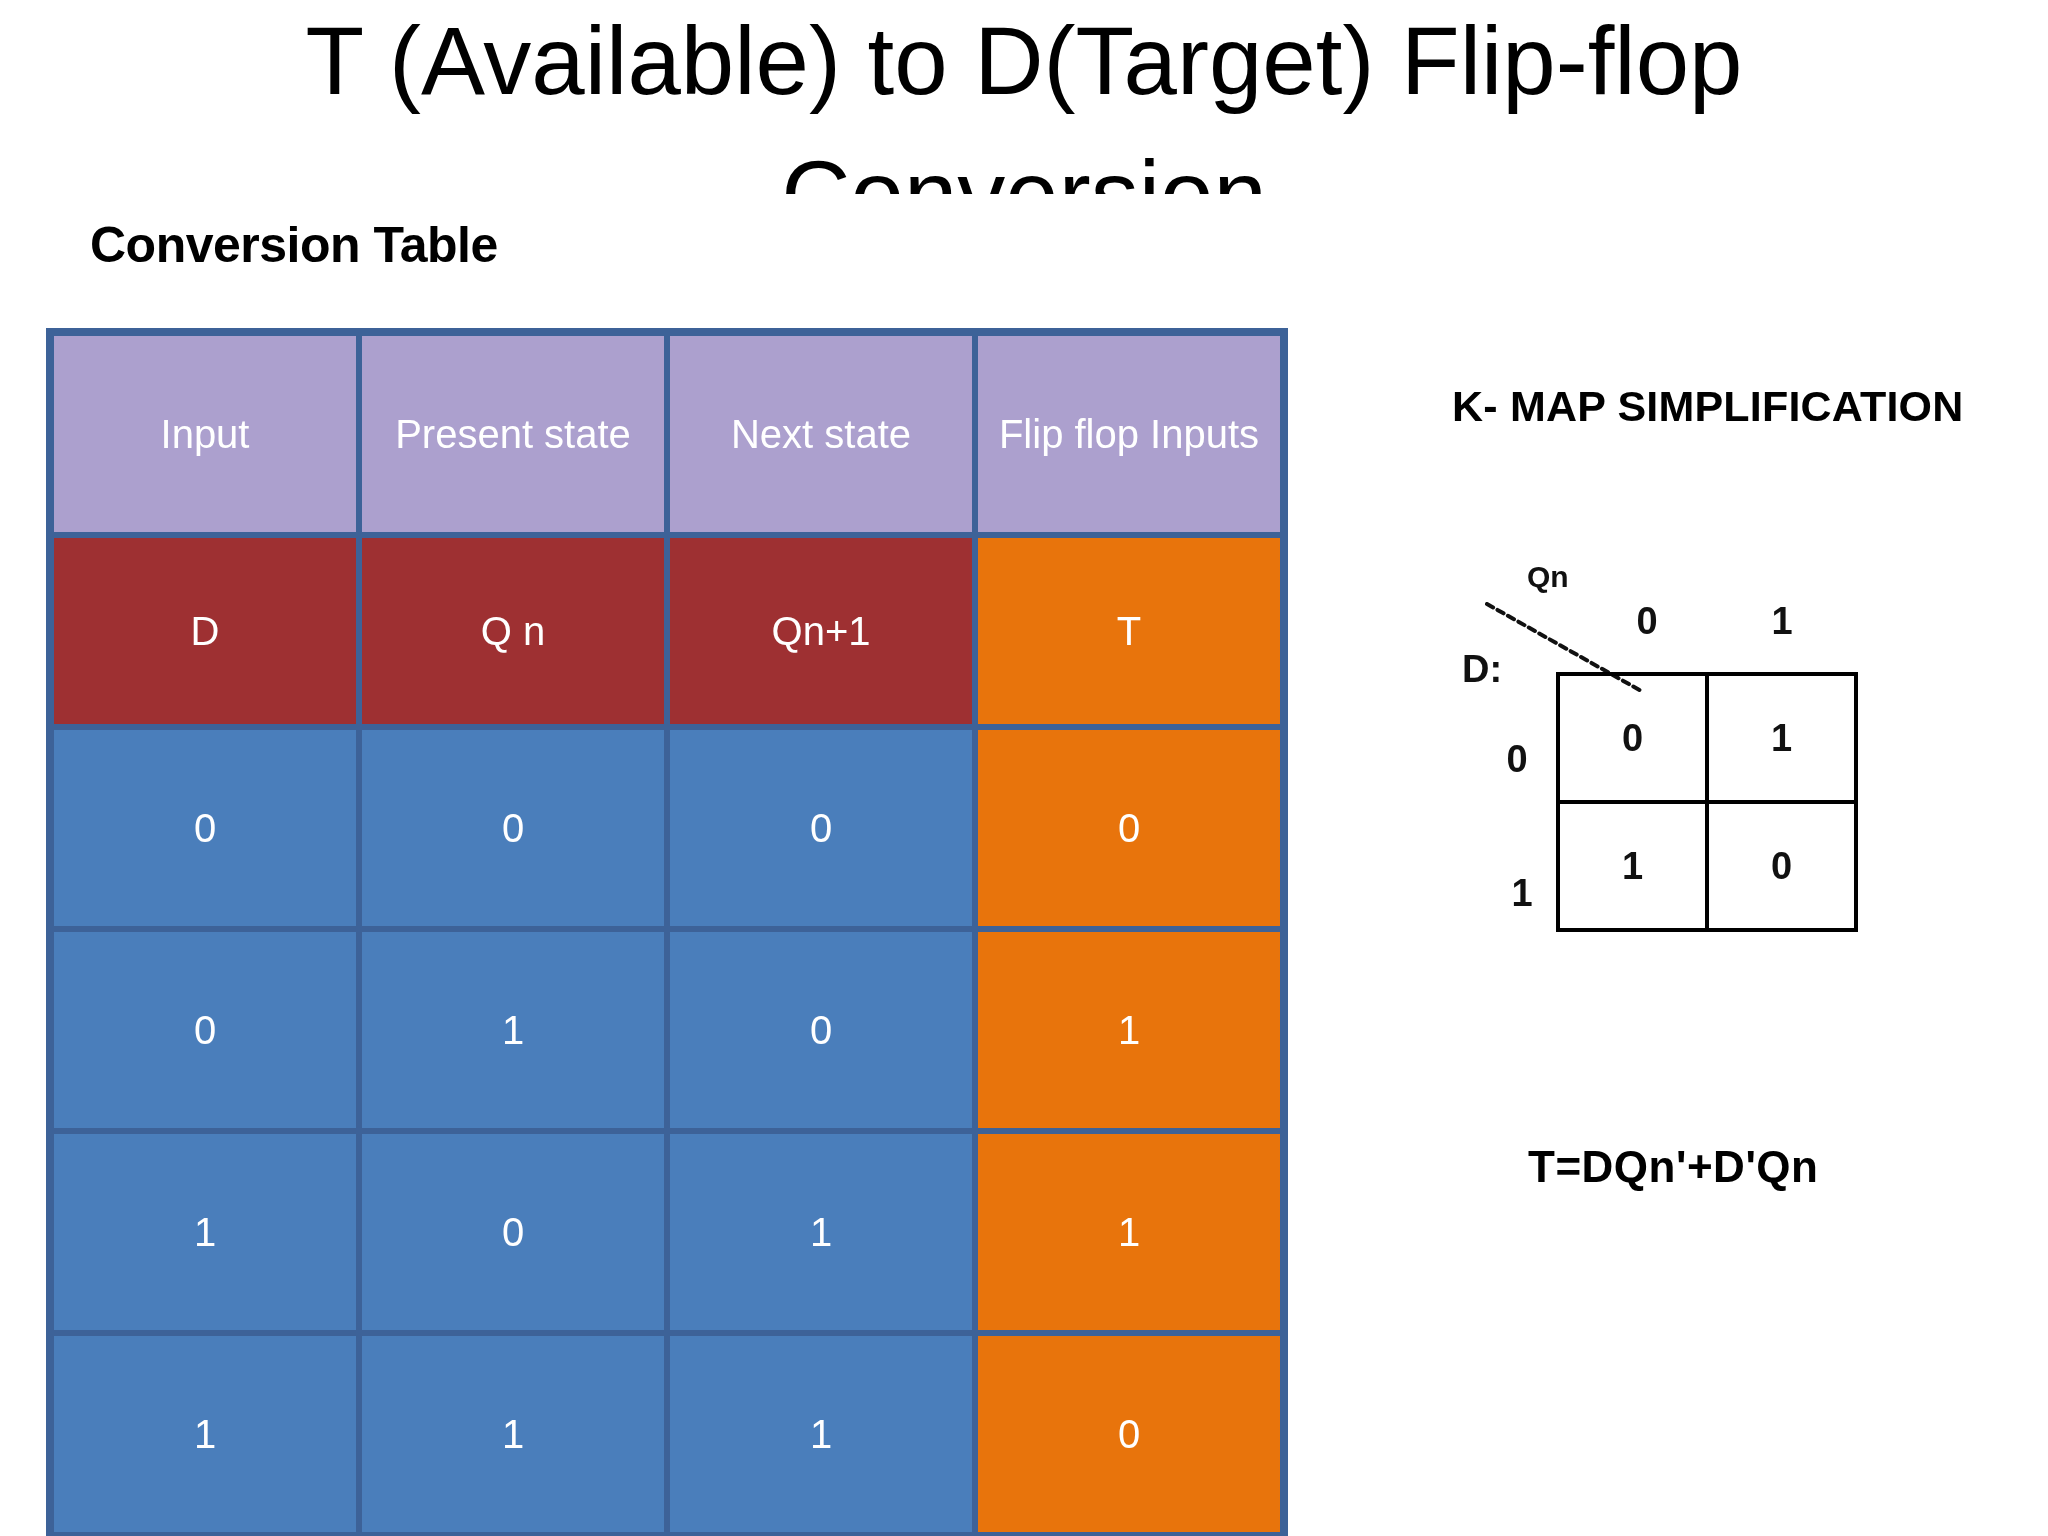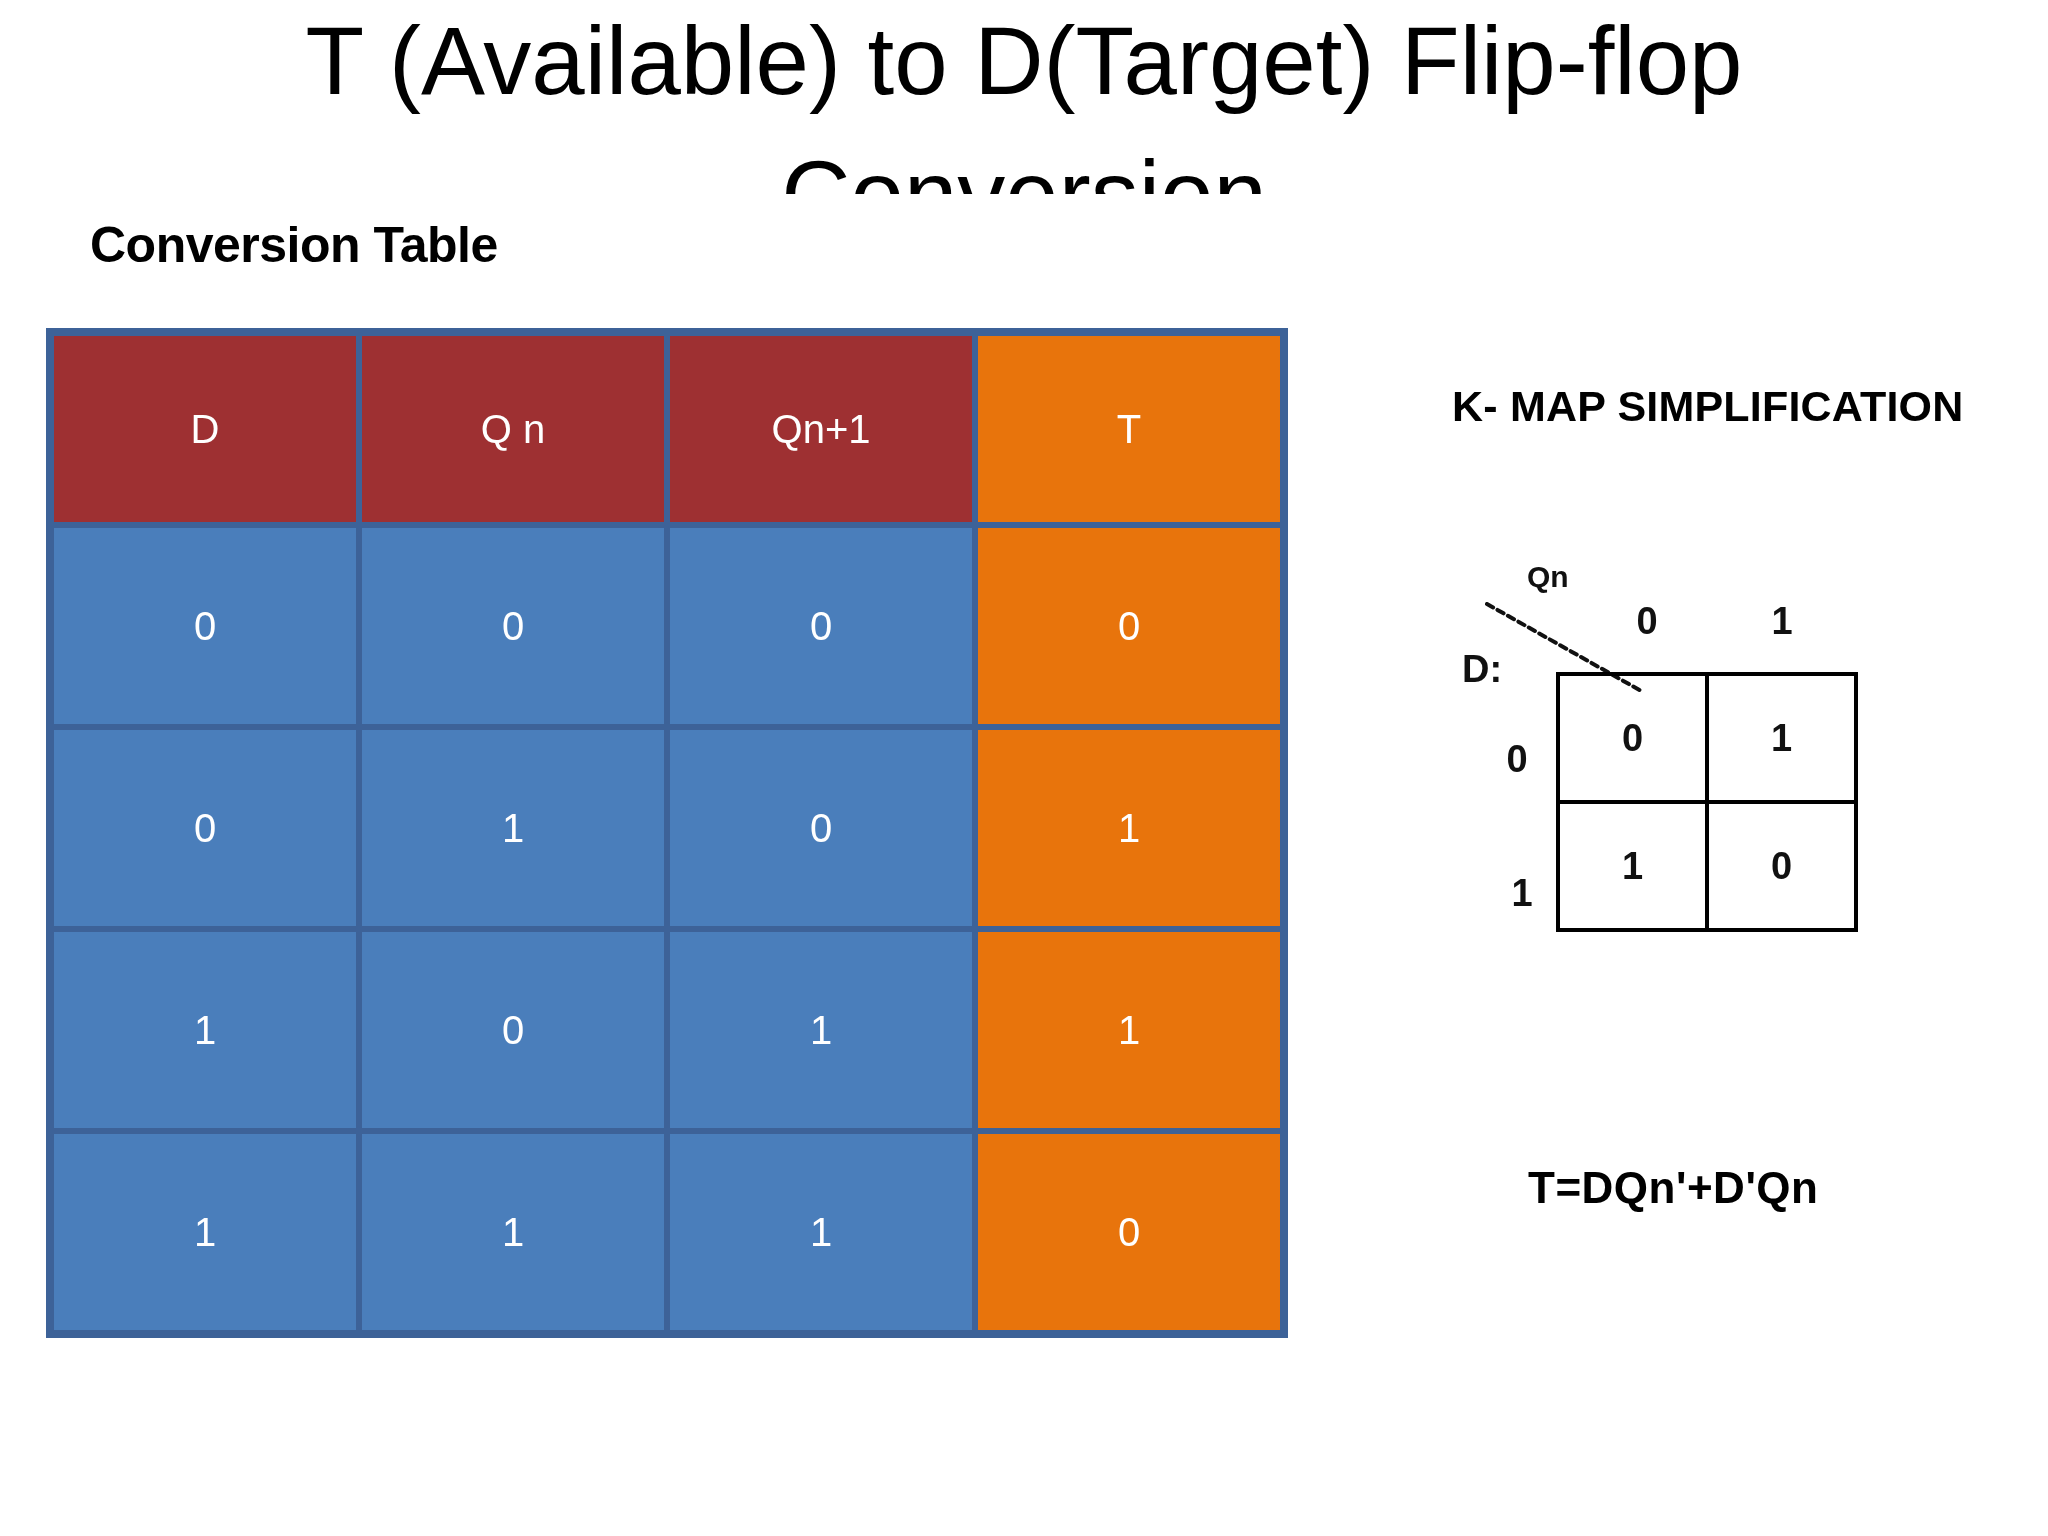--- a/index.html
+++ b/index.html
@@ -186,35 +186,40 @@
 
   #kmap-equation {
     position: absolute;
     left: 1528px;
     top: 1142px;
     font-size: 44px;
     font-weight: bold;
     color: #000000;
     letter-spacing: 0.5px;
     font-family: "Liberation Sans", sans-serif;
-    margin-top: 21px;
   }
 </style>
 </head>
 <body>
 
 <div id="slide-title">
   <span class="title-inner">T (Available) to D(Target) Flip-flop Conversion</span>
 </div>
 
 <div id="table-caption">Conversion Table</div>
 
 <div id="conversion-table-wrap">
   <table class="conv">
     <tbody>
+      <tr class="row-header">
+        <td>Input</td>
+        <td>Present state</td>
+        <td>Next state</td>
+        <td class="ffhdr">Flip flop Inputs</td>
+      </tr>
       <tr class="row-sub">
         <td>D</td>
         <td>Q n</td>
         <td>Qn+1</td>
         <td class="ff-col">T</td>
       </tr>
       <tr class="row-data">
         <td>0</td>
         <td>0</td>
         <td>0</td>

